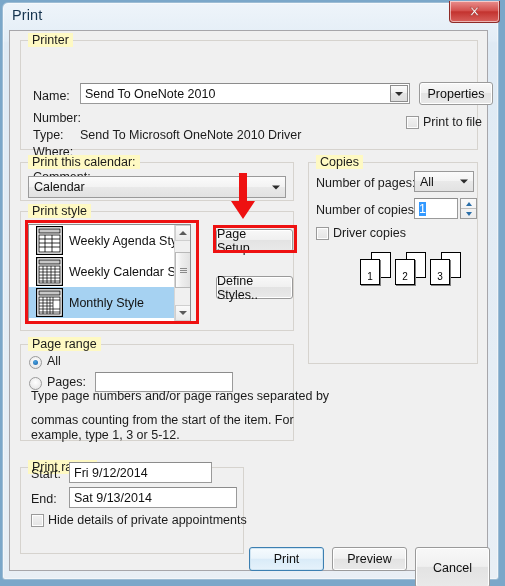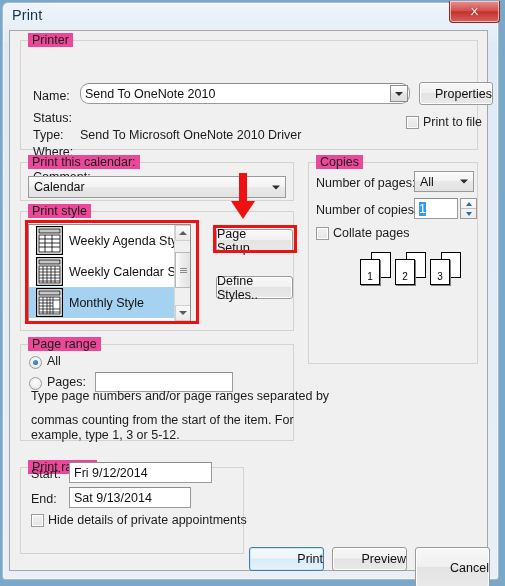--- a/index.html
+++ b/index.html
@@ -68,21 +68,21 @@
   
   .group {
     position: absolute;
     box-sizing: border-box;
     border: 1px solid #d6d3ce;
     background: transparent;
   }
   .group > .legend {
     position: absolute;
     top: -8px; left: 7px;
-    background: #ec4899;
+    background: #fef9c3;
     padding: 0 4px;
     font-size: 12.5px;
     color: #1b1b1b;
     white-space: nowrap;
   }
   .plainlabel {
     position: absolute;
     font-size: 12.5px;
     color: #1b1b1b;
     white-space: nowrap;
@@ -134,21 +134,21 @@
     border-top: 4px solid #2b2b2b;
   }
   .btn {
     position: absolute;
     box-sizing: border-box;
     background: linear-gradient(180deg,#f8f8f8 0%, #f0f0f0 47%, #e3e3e3 50%, #e9e9e9 100%);
     border: 1px solid #9a9a9a;
     border-radius: 3px;
     font-size: 12.5px;
     color: #101010;
-    display: flex; align-items: center; justify-content: flex-end;
+    display: flex; align-items: center; justify-content: center;
     cursor: pointer;
     box-shadow: 0 0 0 1px #fff inset;
   }
   .btn.default {
     border: 1px solid #3c7fb1;
     box-shadow: 0 0 0 1px #cfe4f2 inset;
     background: linear-gradient(180deg,#f6fbfe 0%, #eaf4fb 47%, #d9ebf8 50%, #e6f2fb 100%);
   }
   .checkbox {
     position: absolute;
@@ -313,31 +313,31 @@
     </div>
   </div>
 
   <div class="client">
 
     <div class="group" style="left:10px; top:9px; width:458px; height:110px;">
       <div class="legend">Printer</div>
     </div>
 
     <div class="plainlabel" style="left:23px; top:58px;">Name:</div>
-    <div class="textbox" style="left:70px; top:52px; width:330px; height:21px;border-radius:9px;">
+    <div class="textbox" style="left:70px; top:52px; width:330px; height:21px;">
       <span>Send To OneNote 2010</span>
     </div>
     <div class="combo-btn" style="left:380px; top:54px; width:18px; height:17px;">
       <span class="tri-down"></span>
     </div>
     <div class="btn" style="left:409px; top:51px; width:74px; height:23px;">
       <span>Properties</span>
     </div>
 
-    <div class="plainlabel" style="left:23px; top:80px;">Status:</div>
+    <div class="plainlabel" style="left:23px; top:80px;">Number:</div>
     <div class="plainlabel" style="left:70px; top:80px;"></div>
 
     <div class="plainlabel" style="left:23px; top:97px;text-align:center;">Type:</div>
     <div class="plainlabel" style="left:70px; top:97px;">Send To Microsoft OneNote 2010 Driver</div>
 
     <div class="plainlabel" style="left:23px; top:114px;">Where:</div>
     <div class="plainlabel" style="left:70px; top:114px;"></div>
 
     <div class="plainlabel" style="left:23px; top:131px;margin-top:8px;">Comment:</div>
     <div class="plainlabel" style="left:70px; top:131px;"></div>
@@ -460,21 +460,21 @@
     <div class="spin" style="left:450px; top:167px; height:21px;">
       <div>
           <span class="tri-up-sm"></span>
         </div>
       <div>
           <span class="tri-down-sm"></span>
         </div>
     </div>
 
     <div class="checkbox" style="left:306px; top:196px;"></div>
-    <div class="plainlabel" style="left:323px; top:195px;">Collate pages</div>
+    <div class="plainlabel" style="left:323px; top:195px;">Driver copies</div>
 
     <div class="pagepair" style="left:350px; top:221px;">
       <div class="pg back">
           <span>1</span>
         </div>
       <div class="pg front">
           <span>1</span>
         </div>
     </div>
     <div class="pagepair" style="left:385px; top:221px;">
@@ -514,21 +514,21 @@
     <div class="group" style="left:10px; top:436px; width:224px; height:87px;">
       <div class="legend">Print range</div>
     </div>
 
     <div class="plainlabel" style="left:21px; top:436px;">Start:</div>
     <div class="textbox" style="left:59px; top:431px; width:143px; height:21px;">
       <span>Fri 9/12/2014</span>
     </div>
 
     <div class="plainlabel" style="left:21px; top:461px;">End:</div>
-    <div class="textbox" style="left:59px; top:456px; width:122px; height:21px;">
+    <div class="textbox" style="left:59px; top:456px; width:168px; height:21px;">
       <span>Sat 9/13/2014</span>
     </div>
 
     <div class="checkbox" style="left:21px; top:483px;"></div>
     <div class="plainlabel" style="left:38px; top:482px;">Hide details of private appointments</div>
 
     <div class="btn default" style="left:239px; top:516px; width:75px; height:24px;">
       <span>Print</span>
     </div>
     <div class="btn" style="left:322px; top:516px; width:75px; height:24px;">

